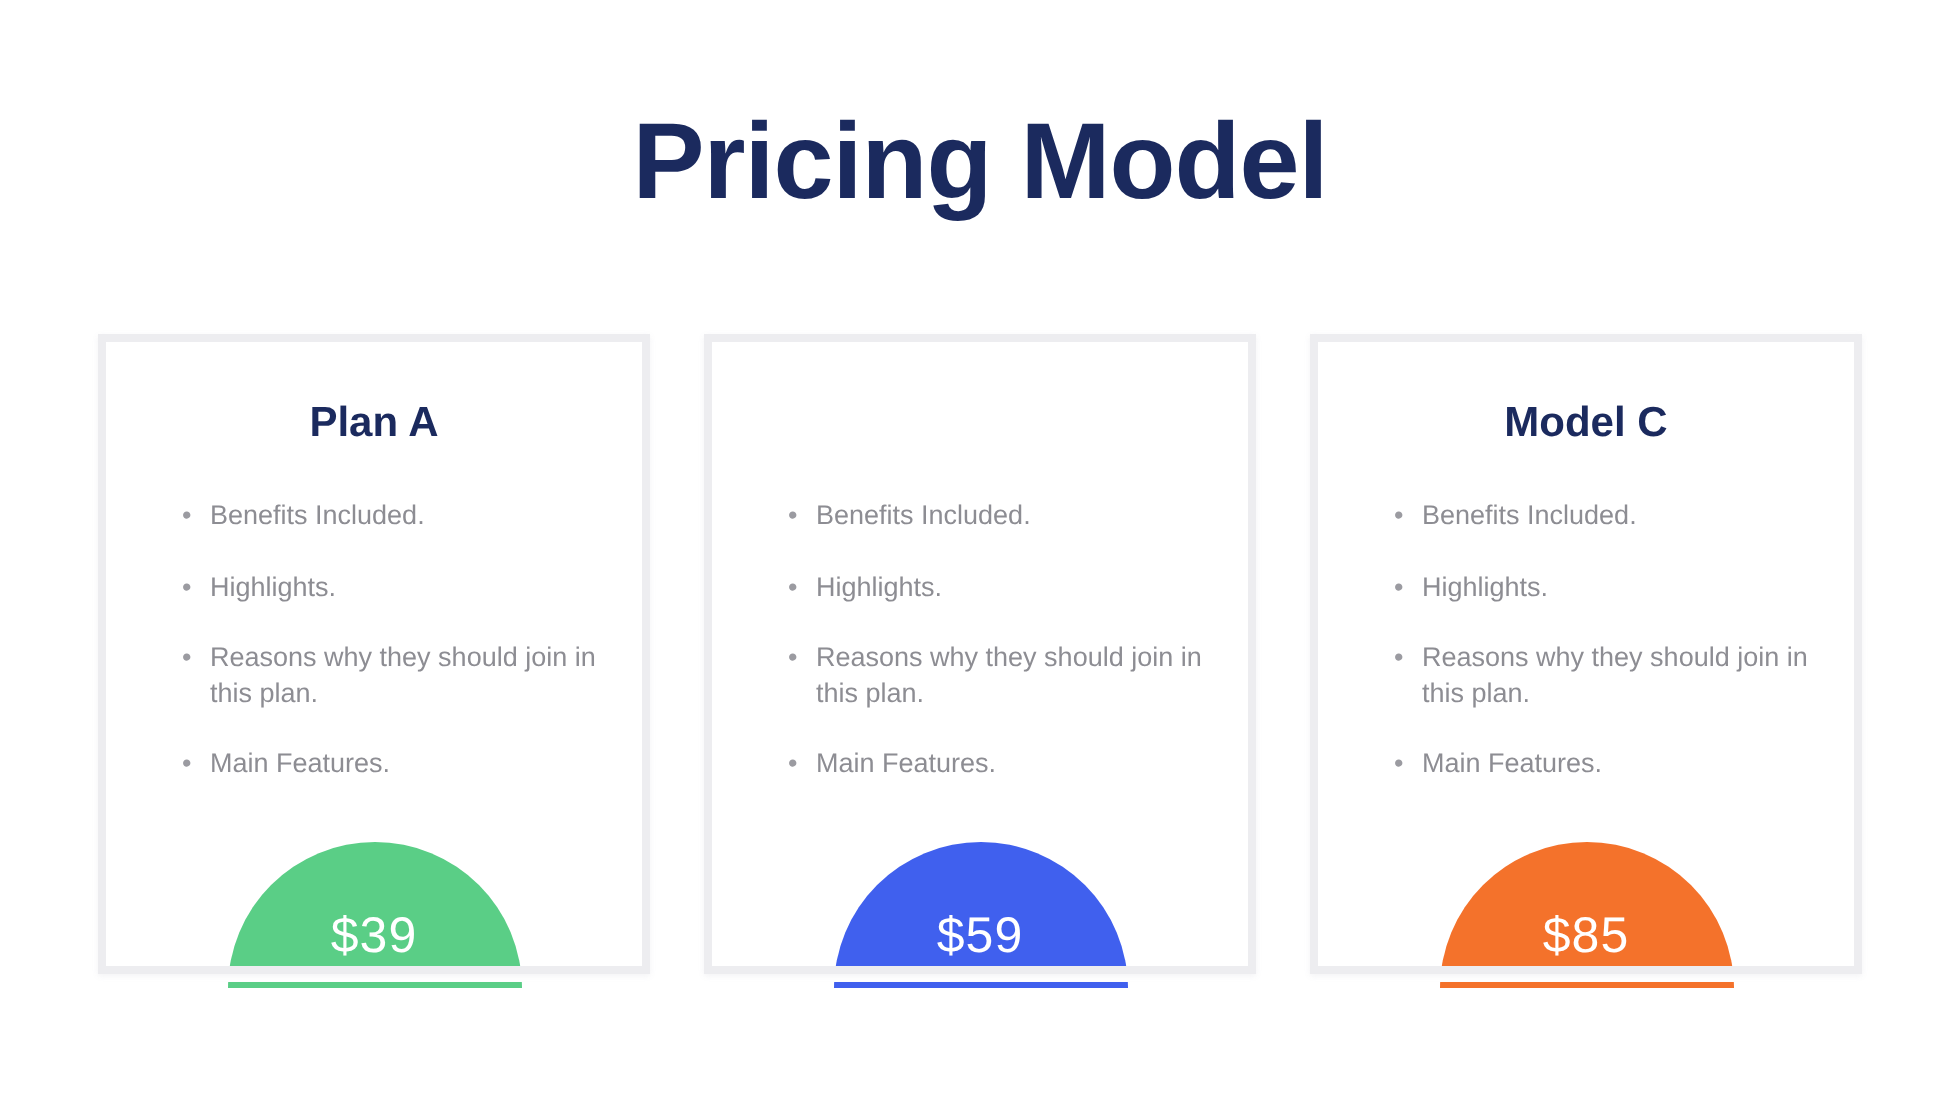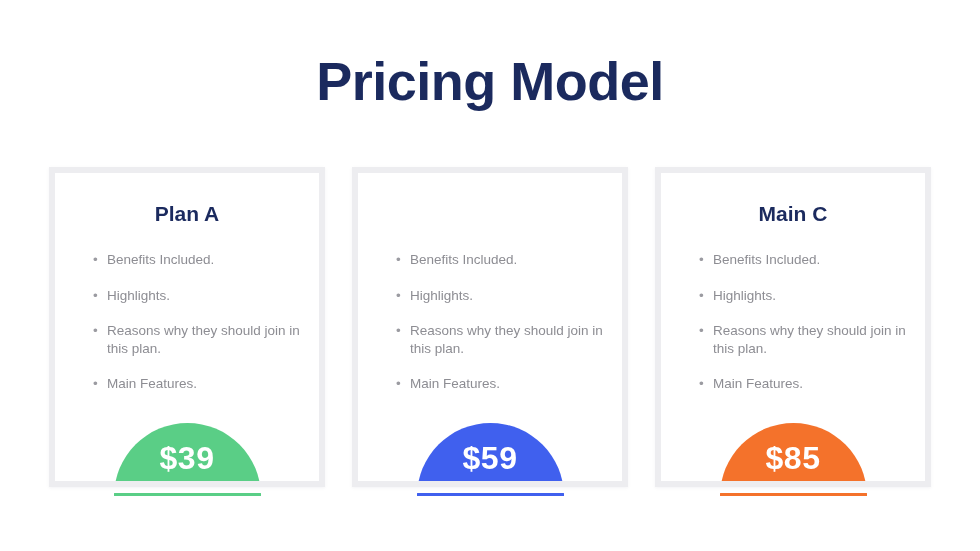--- a/index.html
+++ b/index.html
@@ -37,21 +37,21 @@
     top: 167px;
     width: 882px;
     height: 325px;
   }
   .card {
     position: absolute;
     top: 0;
     width: 276px;
     height: 320px;
     background: #ffffff;
-    border: 6px solid #737373;
+    border: 4px solid #737373;
     box-shadow: 0 1px 3px rgba(140, 140, 155, 0.10);
     box-sizing: border-box;
   }
   .card-1 { left: 0px; }
   .card-2 { left: 303px; }
   .card-3 { left: 606px; }
 
   .card-inner {
     position: absolute;
     inset: 0;
@@ -101,24 +101,24 @@
     width: 147px;
     height: 147px;
     margin-left: -73.5px;
     border-radius: 50%;
     display: flex;
     align-items: flex-start;
     justify-content: center;
   }
   .price-badge .price-text {
     display: block;
-    margin-top: 17px;
-    font-size: 32px;
+    margin-top: 29px;
+    font-size: 25px;
     line-height: 36px;
-    font-weight: 700;
+    font-weight: 400;
     color: #ffffff;
     letter-spacing: 0.5px;
   }
   
   .price-overflow {
     position: absolute;
     left: 50%;
     top: 320px;
     width: 147px;
     height: 3px;
@@ -198,21 +198,21 @@
           <span class="price-text" style="color: rgb(255, 255, 255); text-align: right;">$59</span>
         </div>
       </div>
       <div class="price-overflow">
         <i style="background-color: rgb(64, 96, 238);"></i>
       </div>
     </div>
 
     <div class="card card-3" style="border-color: rgb(237, 237, 240);">
       <div class="card-inner">
-        <div class="plan-title">Main C</div>
+        <div class="plan-title">Model C</div>
         <ul class="features">
           <li class="feature" style="color: rgb(141, 141, 147);">
             <span class="bullet">•</span>
             <span>Benefits Included.</span>
           </li>
           <li class="feature" style="color: rgb(141, 141, 147);">
             <span class="bullet">•</span>
             <span>Highlights.</span>
           </li>
           <li class="feature" style="color: rgb(141, 141, 147);">

